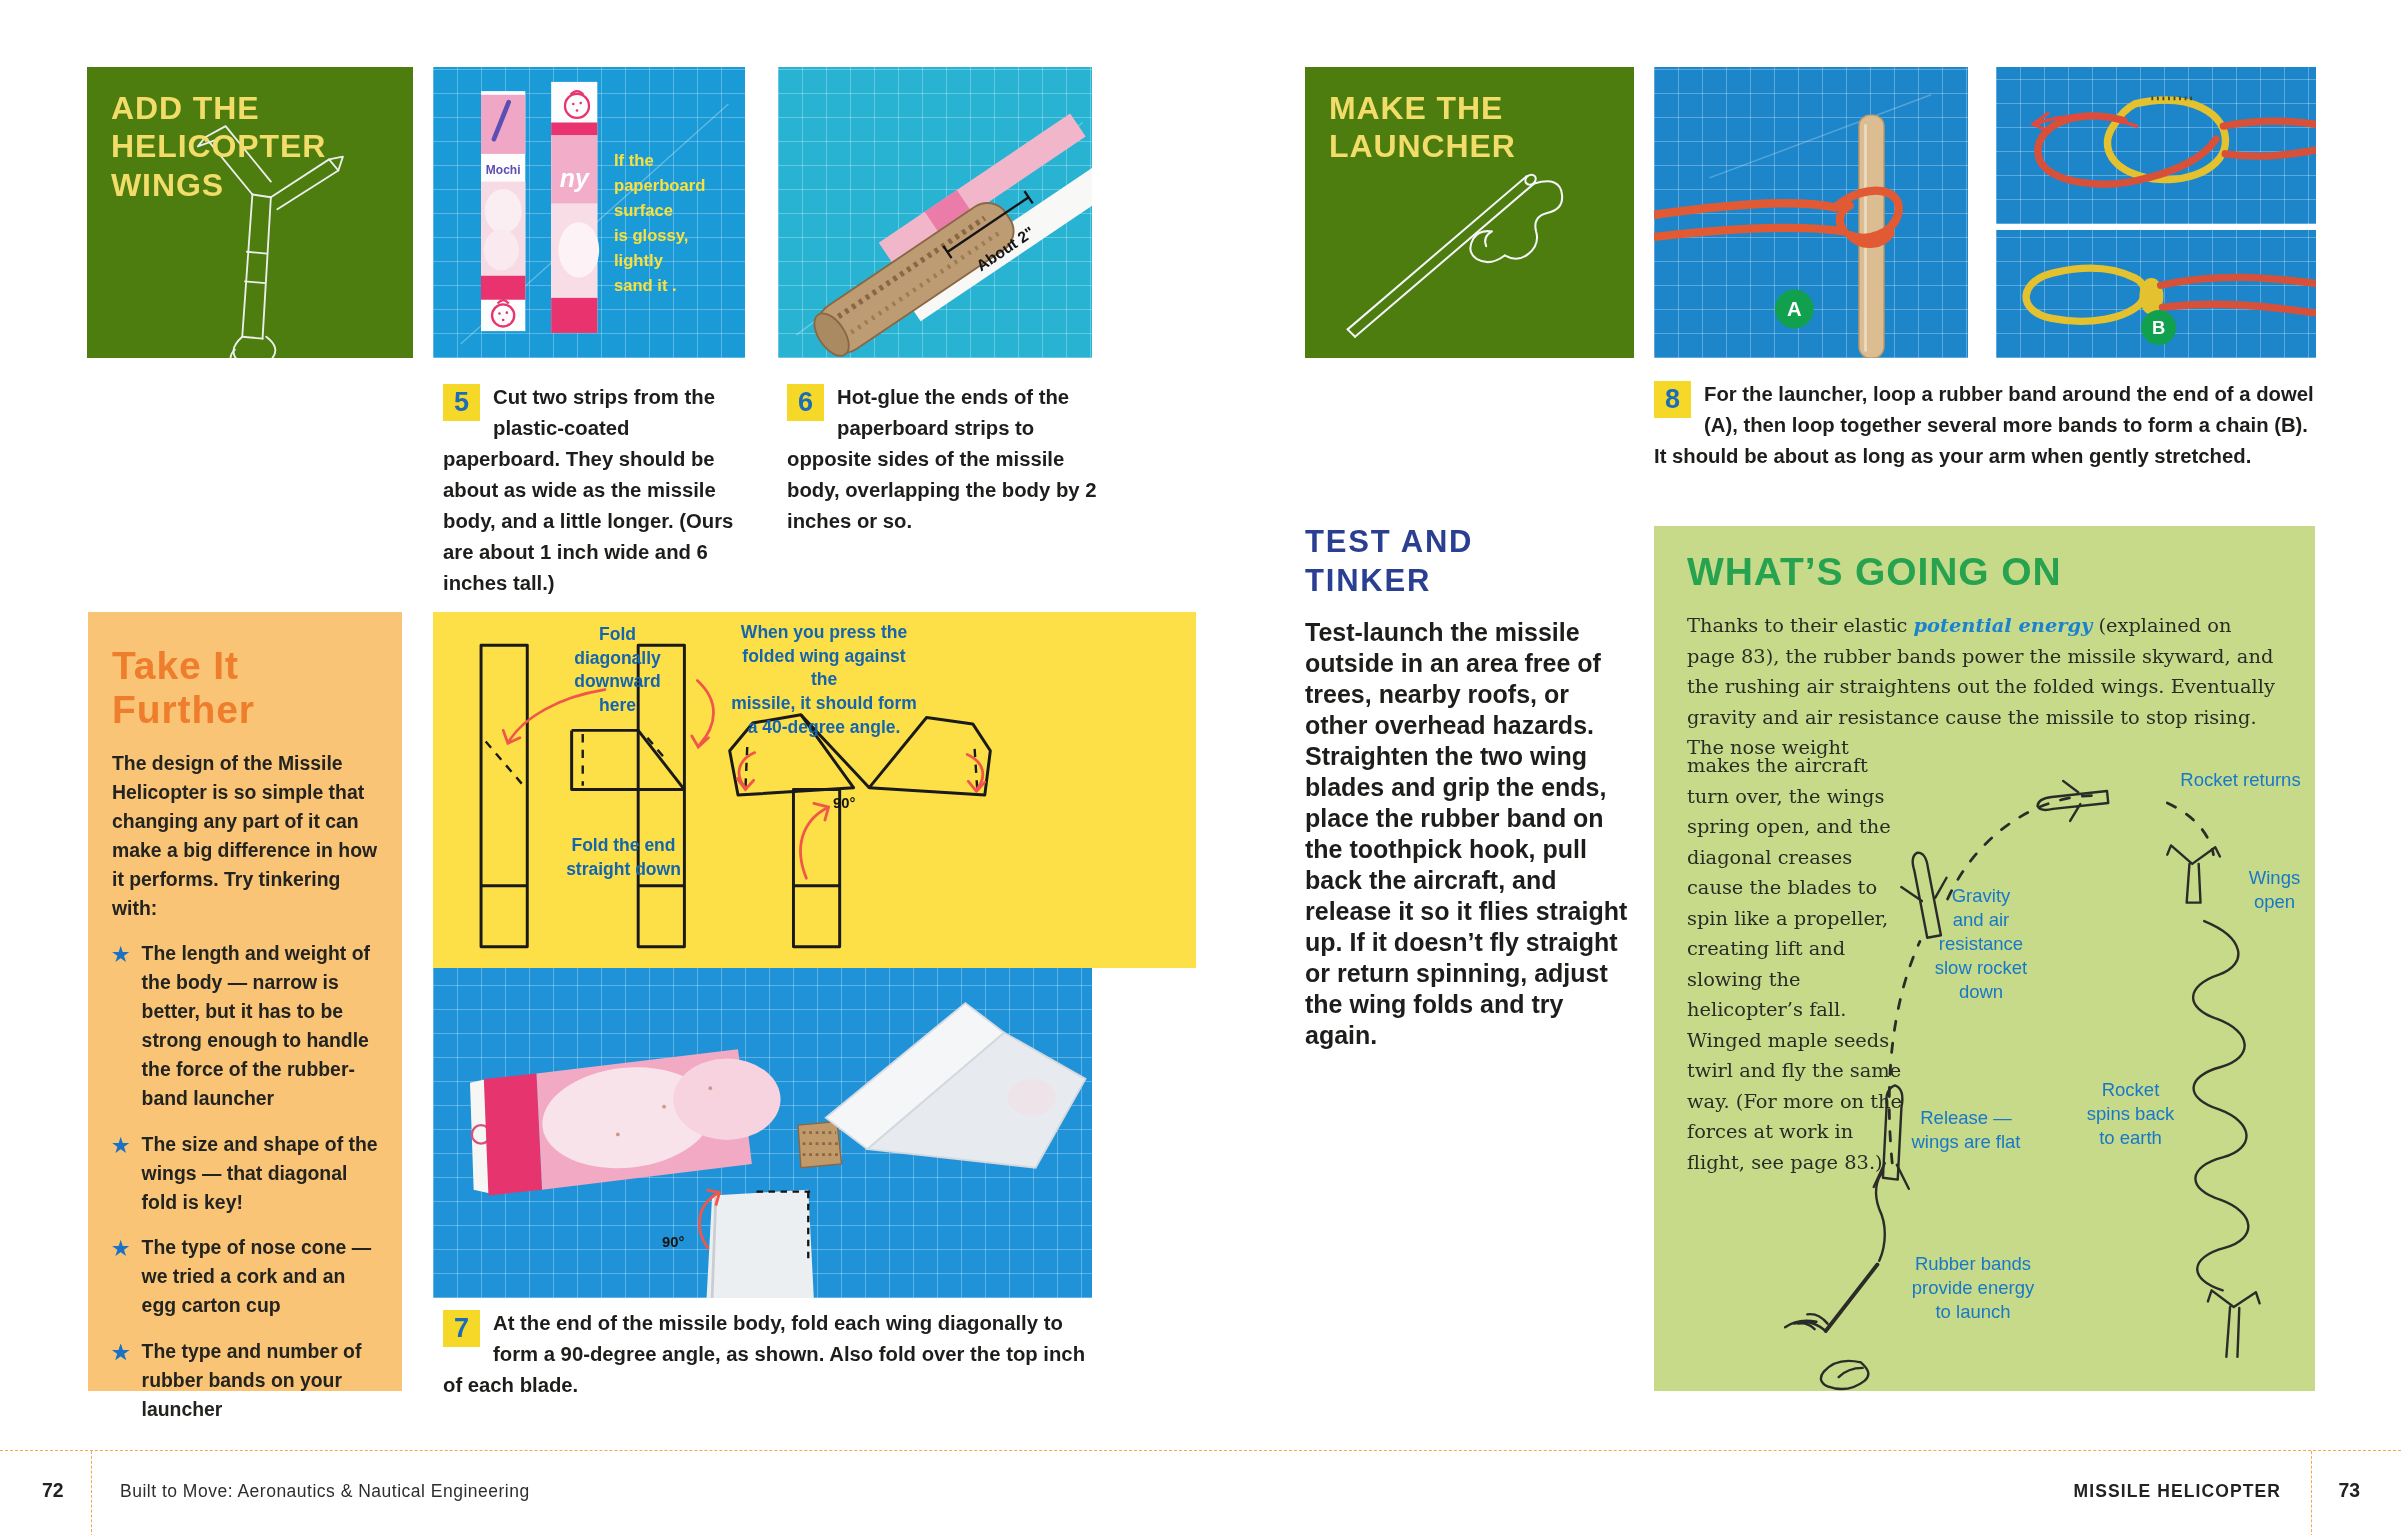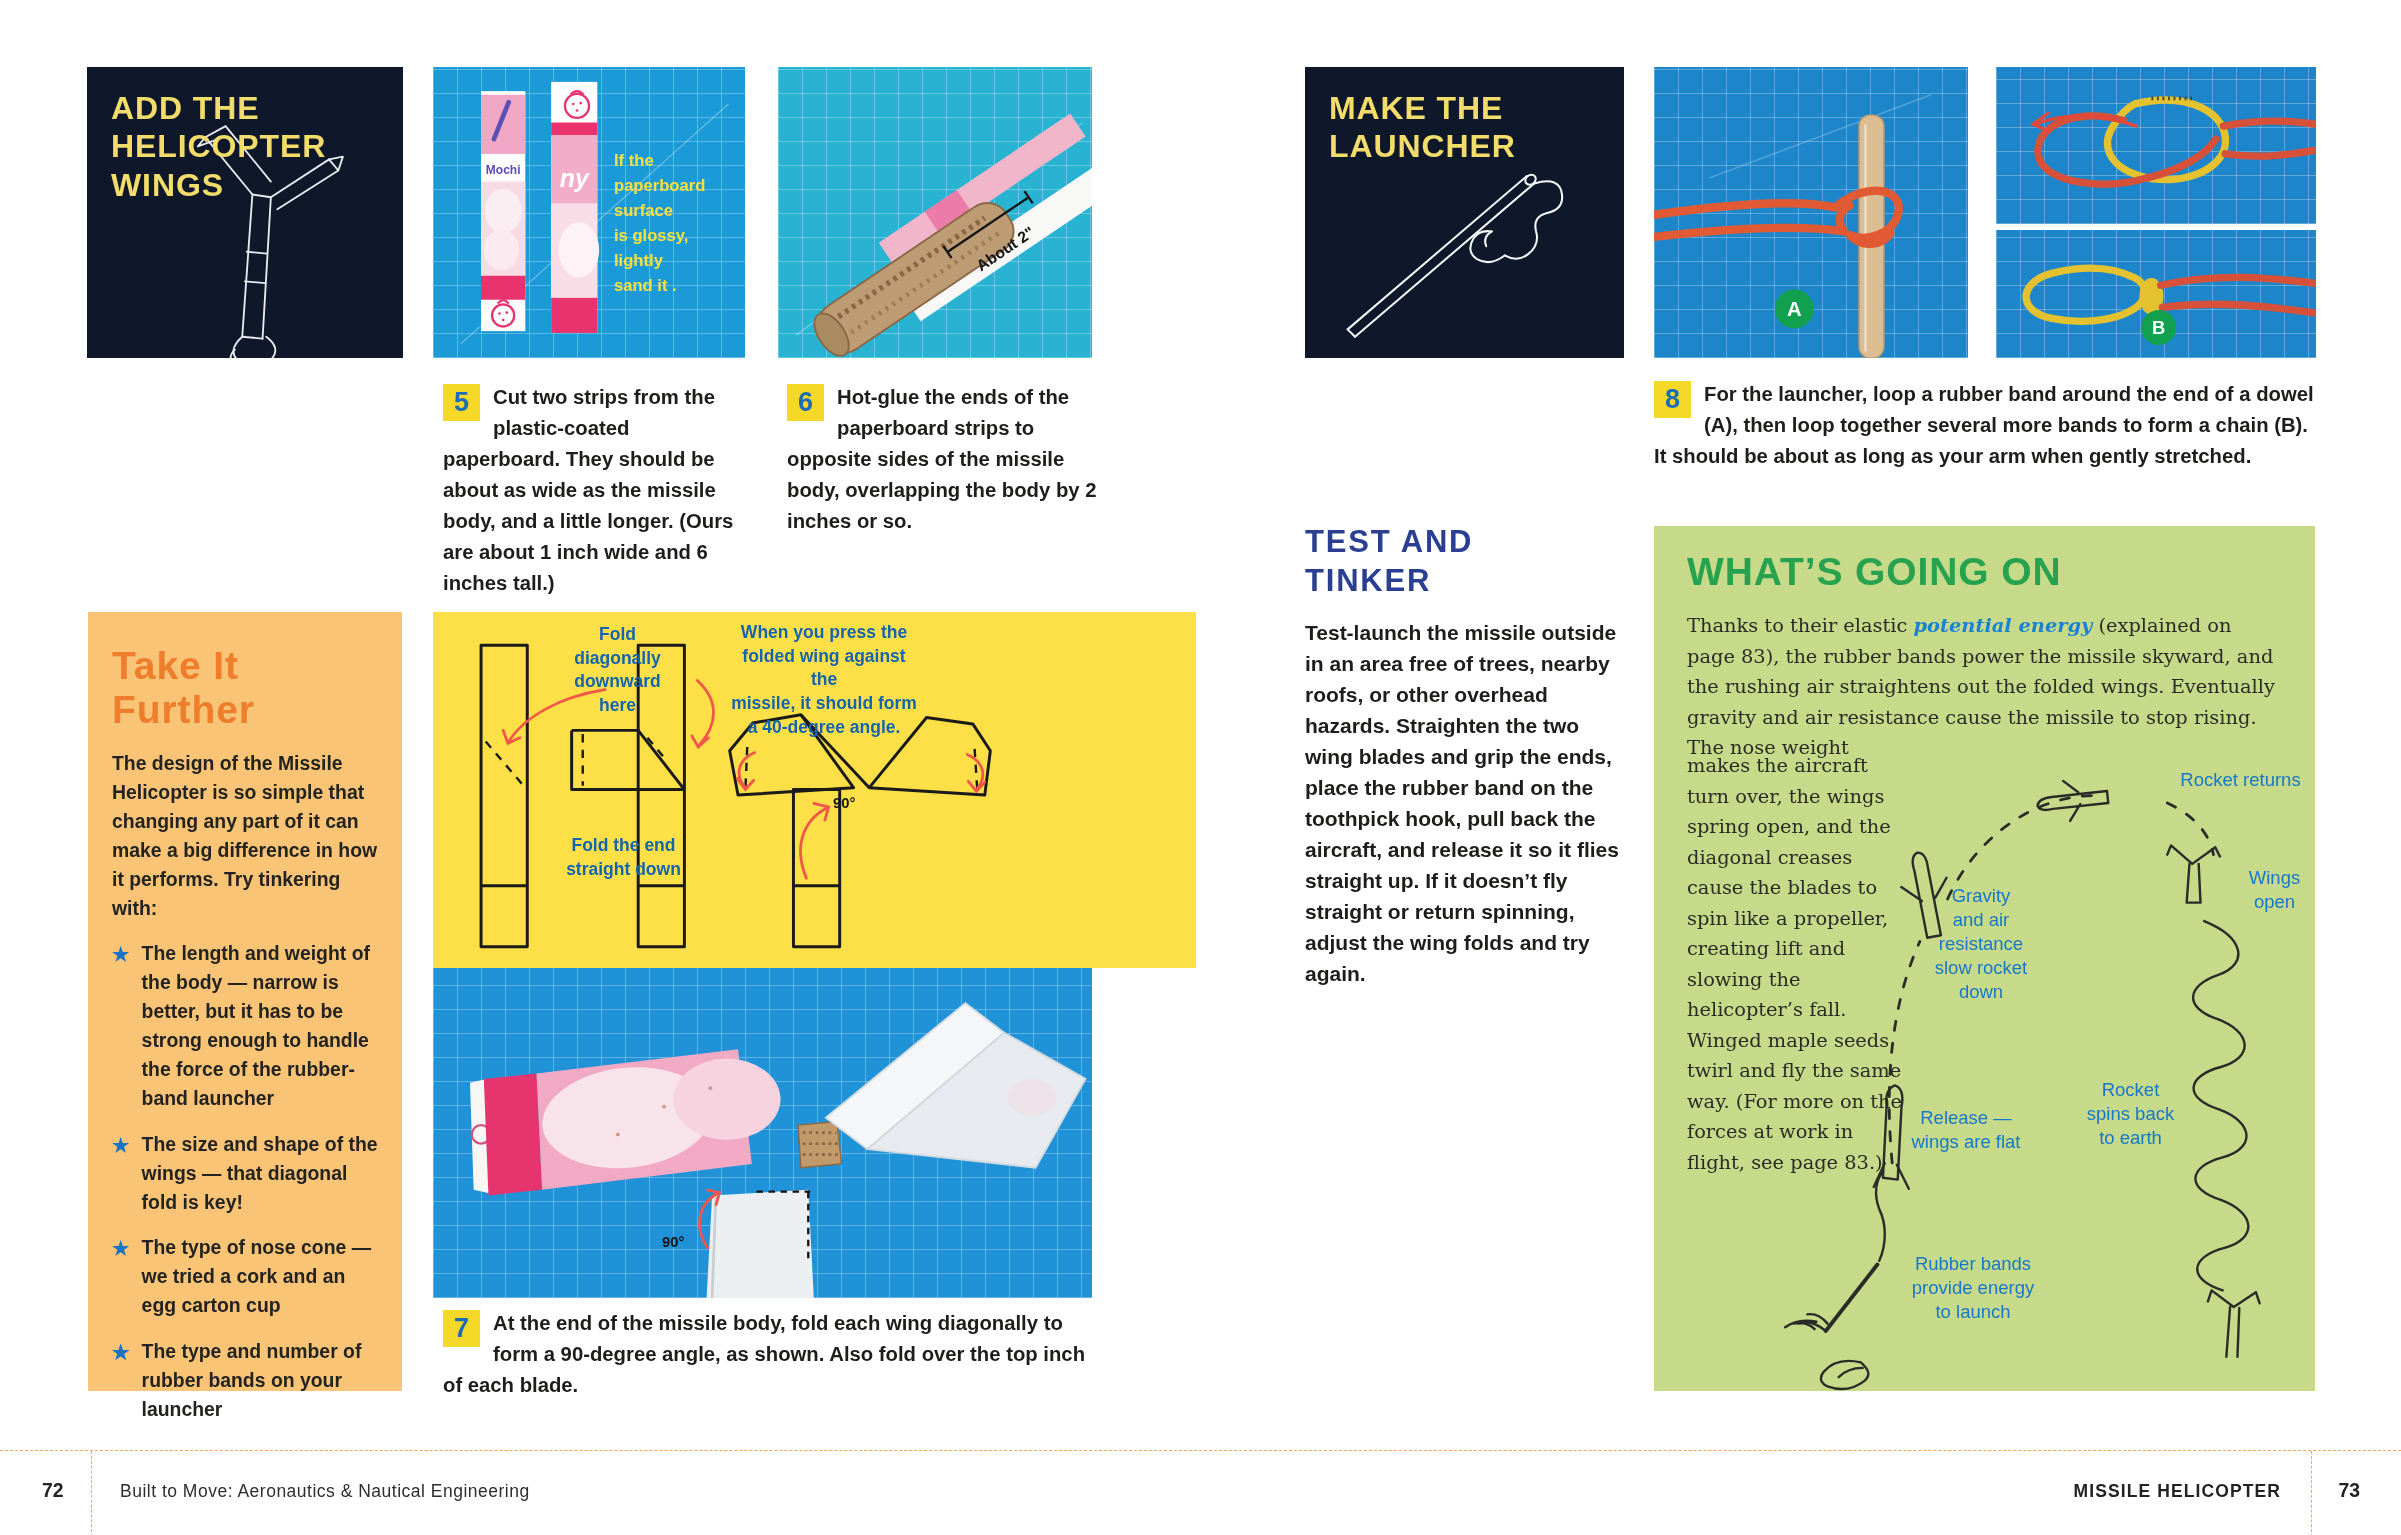--- a/index.html
+++ b/index.html
@@ -2,36 +2,36 @@
 <html style="font-size:14.8px"><head>
 <meta charset="utf-8">
 <style>
   html,body{margin:0;padding:0;background:#e8e8e8;}
   .page{position:relative;width:2401px;height:1536px;background:#ffffff;overflow:hidden;
         font-family:"Liberation Sans",sans-serif;}
   .abs{position:absolute;}
   .grid{background-image:
      repeating-linear-gradient(0deg,rgba(255,255,255,.28) 0 1.4px,transparent 1.4px 24px),
      repeating-linear-gradient(90deg,rgba(255,255,255,.28) 0 1.4px,transparent 1.4px 24px);}
-  .bluebox{background:#0f172a;}
+  .bluebox{background:#4d7c0f;padding-left:10px;}
   .boxtitle{color:#f2dc6a;font-weight:bold;font-size:32px;line-height:1.2;letter-spacing:0.9px;}
   .badge{width:37px;height:37px;background:#f5d828;color:#1c6cb8;font-size:27px;font-weight:bold;
          display:flex;align-items:center;justify-content:center;float:left;margin:1.8px 13px 3.7px 0;}
   .steptext{font-size:20.3px;line-height:31px;font-weight:bold;color:#1d1d1b;}
   .takebox{background:#f9c476;box-sizing:border-box;padding:32px 24px;}
   .take-title{color:#ee7d2c;font-size:39px;font-weight:bold;letter-spacing:0.9px;}
   .take-body{font-size:19.4px;line-height:29px;font-weight:bold;color:#232320;margin-top:16.6px;}
   .bullet{position:relative;padding-left:29.6px;margin-top:16.6px;font-size:19.4px;line-height:29px;
           font-weight:bold;color:#232320;}
   .bullet .star{position:absolute;left:0;top:0.9px;color:#1a72c4;font-size:19.4px;}
   .diag-label{color:#1565ae;font-weight:bold;font-size:17.5px;line-height:1.35;text-align:center;
               white-space:pre-line;}
   .tt-title{color:#2a3f92;font-size:31px;font-weight:bold;letter-spacing:1.8px;line-height:1.25;
             white-space:pre-line;}
-  .tt-body{font-size:21px;line-height:31px;font-weight:bold;color:#1d1d1b;}
+  .tt-body{font-size:25px;line-height:31px;font-weight:bold;color:#1d1d1b;}
   .greenbox{background:#c6da8a;}
   .wgo-title{color:#27a24e;font-size:39px;font-weight:bold;letter-spacing:0.9px;}
   .wgo-body{font-family:"DejaVu Serif","Liberation Serif",serif;font-size:19.4px;line-height:30.5px;color:#2b2b26;}
   .wgo-link{color:#1b82d1;font-style:italic;font-weight:bold;}
   .fl-label{color:#1878c8;font-weight:normal;font-size:18.5px;line-height:1.3;text-align:center;
             white-space:pre-line;}
   .photo-note{color:#f8e040;font-weight:bold;font-size:16.6px;line-height:25px;white-space:pre-line;}
   .footer-line{border-top:1.8px dashed #f6a74c;}
   .vdash{border-left:1.8px dashed #f6a74c;}
   .foot-num{font-size:19.4px;font-weight:bold;color:#222;}

